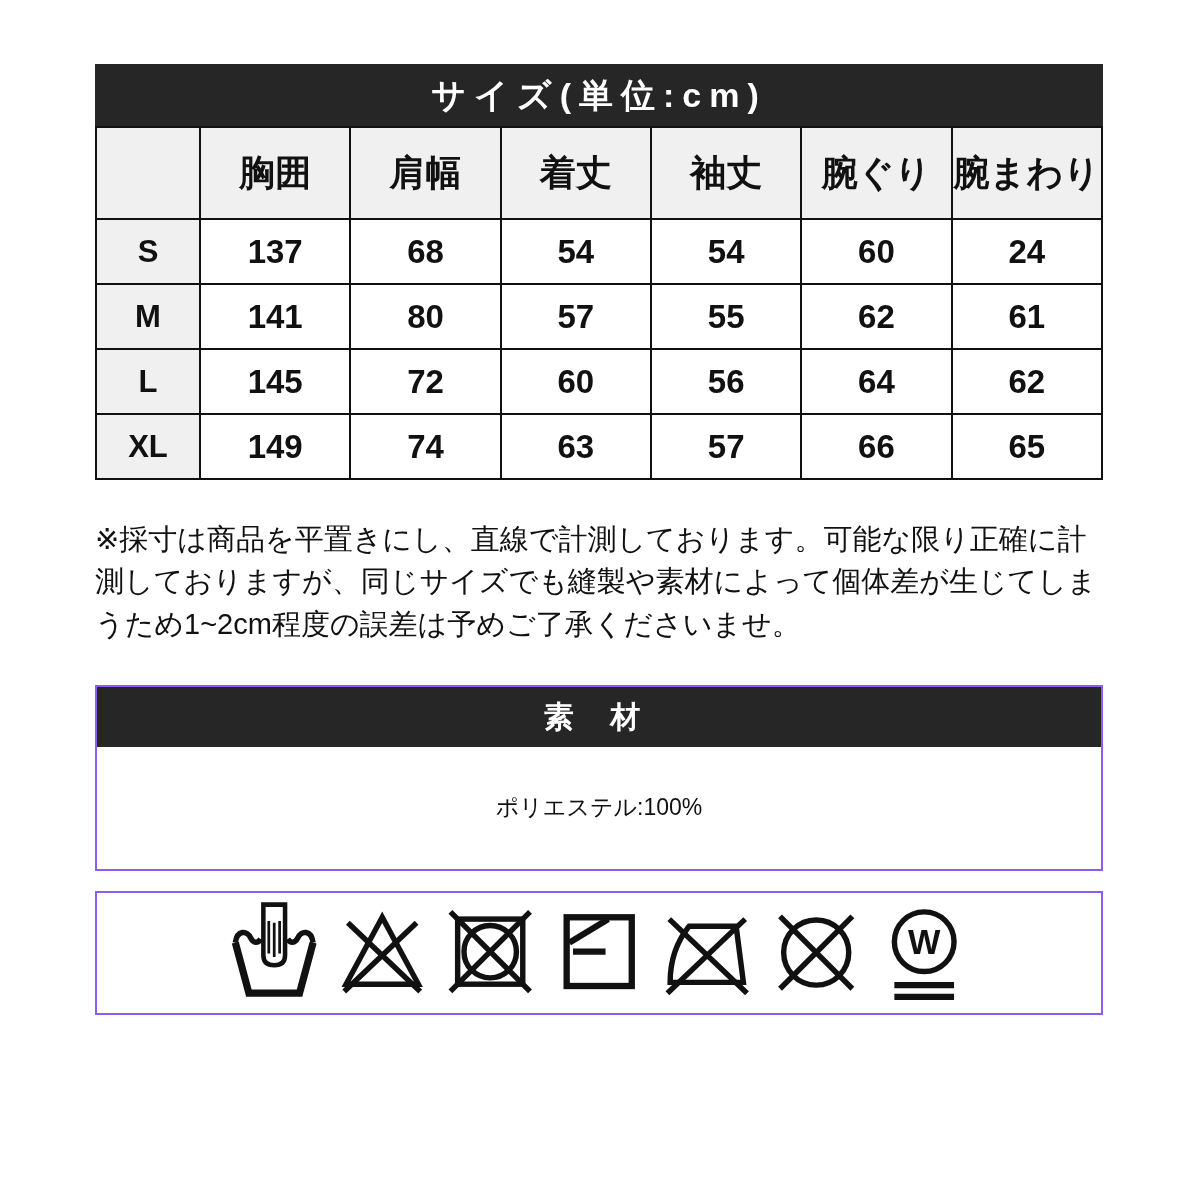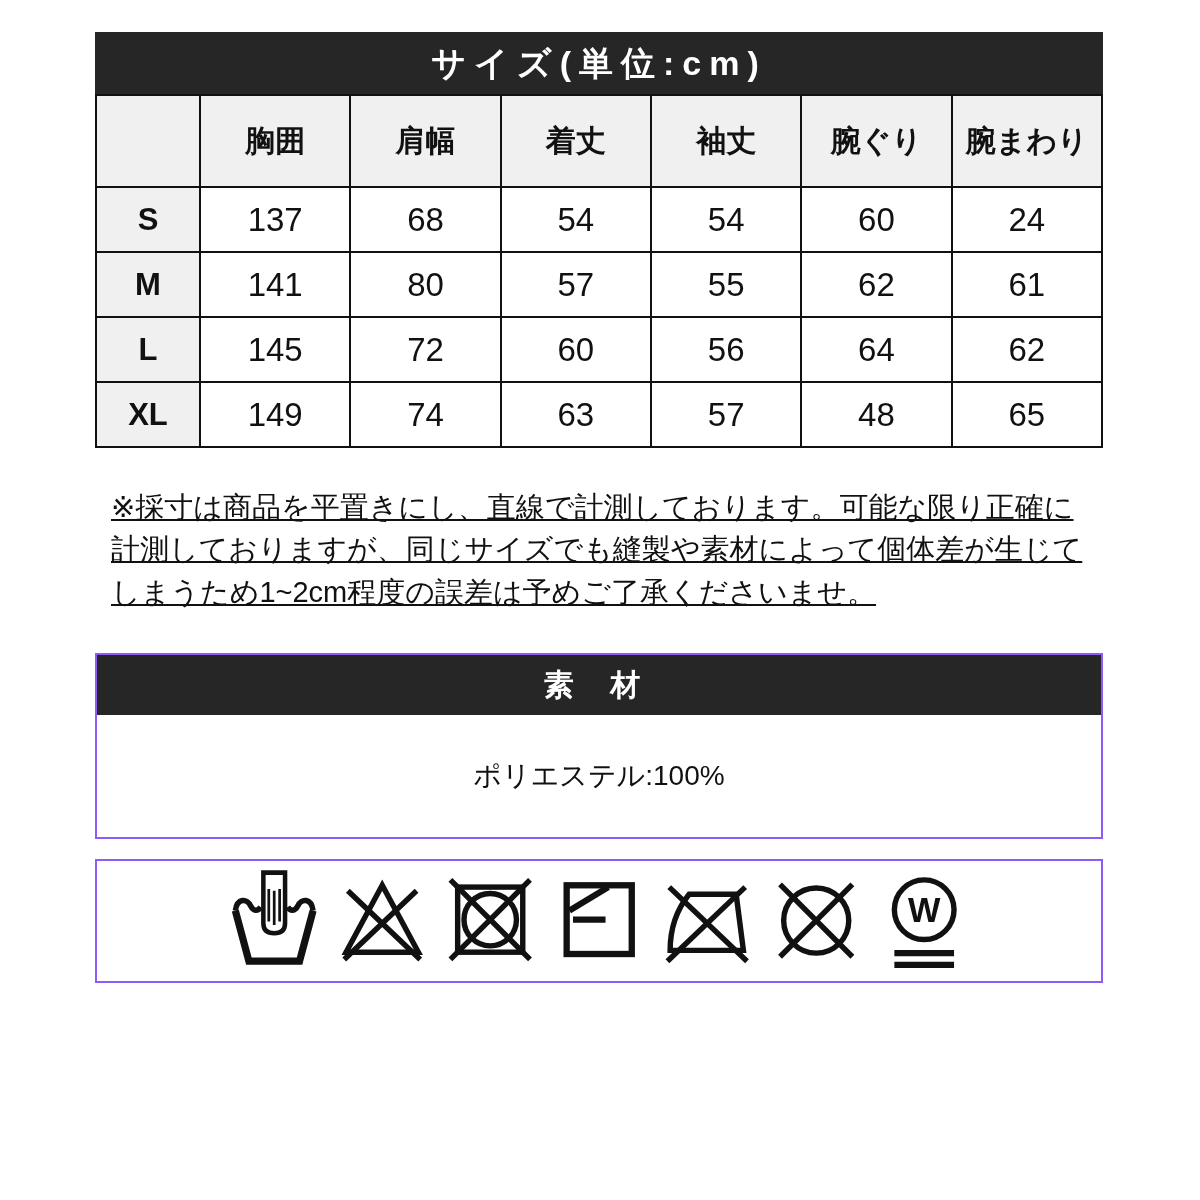--- a/index.html
+++ b/index.html
@@ -2,52 +2,52 @@
 <html><head>
 <meta charset="utf-8">
 <style>
   html,body{margin:0;padding:0;background:#fff;}
   body{
     width:1200px;height:1200px;
     font-family:"Liberation Sans","DejaVu Sans",sans-serif;
     color:#111;
   }
   .page{position:relative;width:1200px;height:1200px;background:#ffffff;overflow:hidden;}
-  .content{position:absolute;left:95px;top:32px;width:1008px;}
+  .content{position:absolute;left:95px;top:64px;width:1008px;}
 
   
   .bar{
     background:#262626;color:#ffffff;font-weight:bold;text-align:center;
   }
   .size-title-bar{height:62px;line-height:62px;font-size:34px;letter-spacing:8px;}
   .section-bar{height:60px;line-height:60px;font-size:30px;letter-spacing:14px;}
 
   
   table.size{width:100%;border-collapse:collapse;table-layout:fixed;}
   table.size th,table.size td{
     border:2px solid #111;text-align:center;vertical-align:middle;padding:0;
   }
   table.size col.c-label{width:104px;}
   tr.head-row{height:92px;}
-  tr.head-row th{background:#f0f0f0;font-size:30px;font-weight:bold;color:#111;}
+  tr.head-row th{background:#f0f0f0;font-size:36px;font-weight:bold;color:#111;}
   tr.data-row{height:65px;}
   tr.data-row th{background:#f0f0f0;font-size:31px;font-weight:bold;color:#111;}
-  tr.data-row td{background:#ffffff;font-size:33px;font-weight:400;color:#111;}
+  tr.data-row td{background:#ffffff;font-size:33px;font-weight:700;color:#111;}
 
   
   .notes{margin-top:38px;}
-  .note{font-size:29px;line-height:1.46;color:#111;margin:16px;text-decoration:underline;}
+  .note{font-size:29px;line-height:1.46;color:#111;margin:0;}
   .note + .note{margin-top:46px;}
 
   
   .box{border:2px solid #8b5cf6;margin-top:38px;}
   .material-box{margin-top:40px;}
   .material-body{
     height:122px;display:flex;align-items:center;justify-content:center;
-    font-size:28px;color:#111;background:#fff;
+    font-size:23px;color:#111;background:#fff;
   }
   .laundry-box{margin-top:20px;}
   .laundry-body{
     height:120px;display:flex;align-items:center;justify-content:center;
     gap:18px;background:#fff;
   }
   svg.care{height:104px;width:auto;display:block;}
   svg.care .ln{stroke:#111;stroke-width:6;fill:none;}
   svg.care .ln7{stroke:#111;stroke-width:7;fill:none;}
   svg.care .ln8{stroke:#111;stroke-width:8;fill:none;}
@@ -109,21 +109,21 @@
             <td>56</td>
             <td>64</td>
             <td>62</td>
           </tr>
           <tr class="data-row">
             <th>XL</th>
             <td>149</td>
             <td>74</td>
             <td>63</td>
             <td>57</td>
-            <td>48</td>
+            <td>66</td>
             <td>65</td>
           </tr>
         </tbody>
       </table>
     </div>
 
     <div class="notes">
       <p class="note">※採寸は商品を平置きにし、直線で計測しております。可能な限り正確に計測しておりますが、同じサイズでも縫製や素材によって個体差が生じてしまうため1~2cm程度の誤差は予めご了承くださいませ。</p>
     </div>
 

